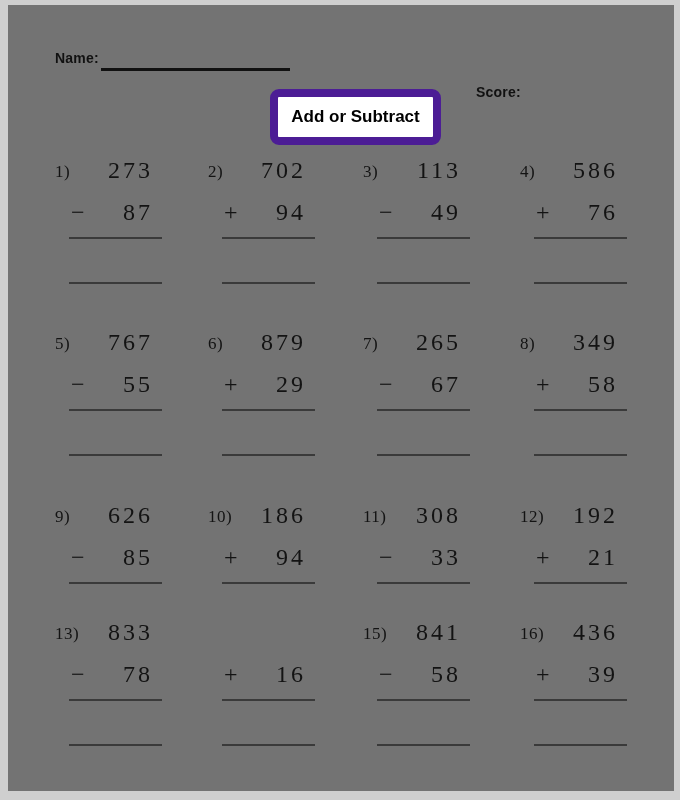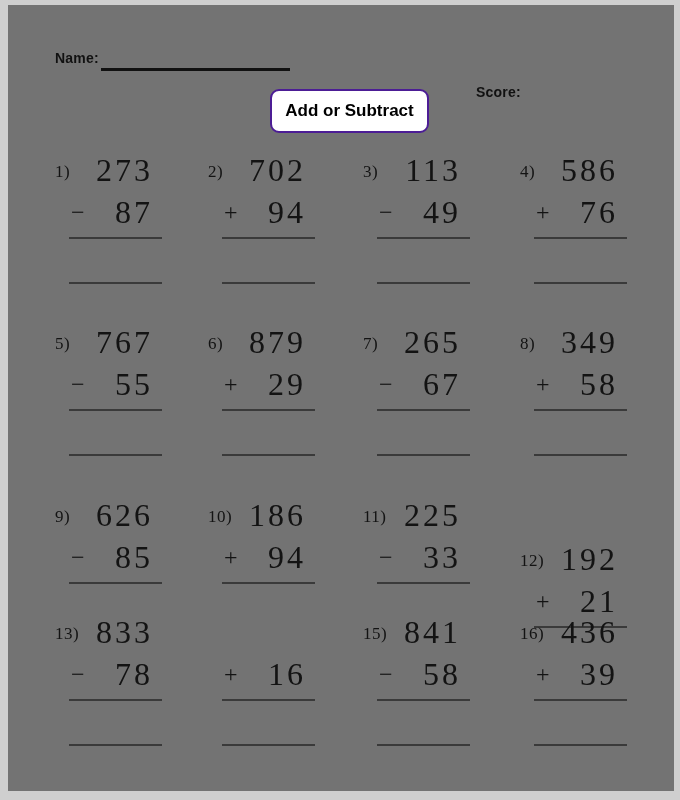--- a/index.html
+++ b/index.html
@@ -8,33 +8,33 @@
   .page { position:absolute; left:8px; top:5px; right:6px; bottom:9px; background:#737373; }
 
   
   .hdr-label { position:absolute; font-size:14px; font-weight:700; color:#111; letter-spacing:0.2px; }
   .name-label { left:47px; top:45px; }
   .score-label { left:468px; top:45px;margin-top:34px; }
   .name-line { position:absolute; left:93px; top:63px; width:189px; height:3px; background:#111; }
 
   
   .title-box { position:absolute; left:262px; top:84px; width:155px; height:40px;
-               border:2px solid #4c1d95; border-radius:9px; background:#fff;
+               border:8px solid #4c1d95; border-radius:9px; background:#fff;
                display:flex; align-items:center; justify-content:center; }
   .title-text { font-size:17px; font-weight:700; color:#000; }
 
   
   .problem { position:absolute; width:107px; height:130px; }
   .p-row { position:absolute; left:0; right:0; height:26px; }
   .p-row.top { top:0; }
   .p-row.oprow { top:42px; }
   .pnum { position:absolute; left:0; top:4px; font-family:"Liberation Serif", serif;
           font-size:17px; color:#131313; letter-spacing:0.5px; }
   .operand { display:block; text-align:right; padding-right:9px;
-             font-family:"Liberation Serif", serif; font-size:32px; color:#131313;
+             font-family:"Liberation Serif", serif; font-size:24px; color:#131313;
              letter-spacing:3px; line-height:24px; }
   .opsign { position:absolute; left:16px; top:0; font-family:"Liberation Serif", serif;
             font-size:24px; color:#131313; line-height:24px; }
   .ans-line { position:absolute; left:14px; width:93px; height:0; border-top:2px solid #3a3a3a; }
   .ans-line.l1 { top:79px; }
   .ans-line.l2 { top:124px; }
 </style>
 </head>
 <body>
 
@@ -165,29 +165,29 @@
           </div>
           <div class="p-row oprow">
             <span class="opsign">+</span>
             <span class="operand">94</span>
           </div>
           <div class="ans-line l1"></div>
         </div>
         <div class="problem" style="left: 355px; top: 498px;">
           <div class="p-row top">
             <span class="pnum">11)</span>
-            <span class="operand">225</span>
+            <span class="operand">308</span>
           </div>
           <div class="p-row oprow">
             <span class="opsign">−</span>
             <span class="operand">33</span>
           </div>
           <div class="ans-line l1"></div>
         </div>
-        <div class="problem" style="left: 512px; top: 498px; margin-top: 44px;">
+        <div class="problem" style="left: 512px; top: 498px;">
           <div class="p-row top">
             <span class="pnum">12)</span>
             <span class="operand">192</span>
           </div>
           <div class="p-row oprow">
             <span class="opsign">+</span>
             <span class="operand">21</span>
           </div>
           <div class="ans-line l1"></div>
         </div>

